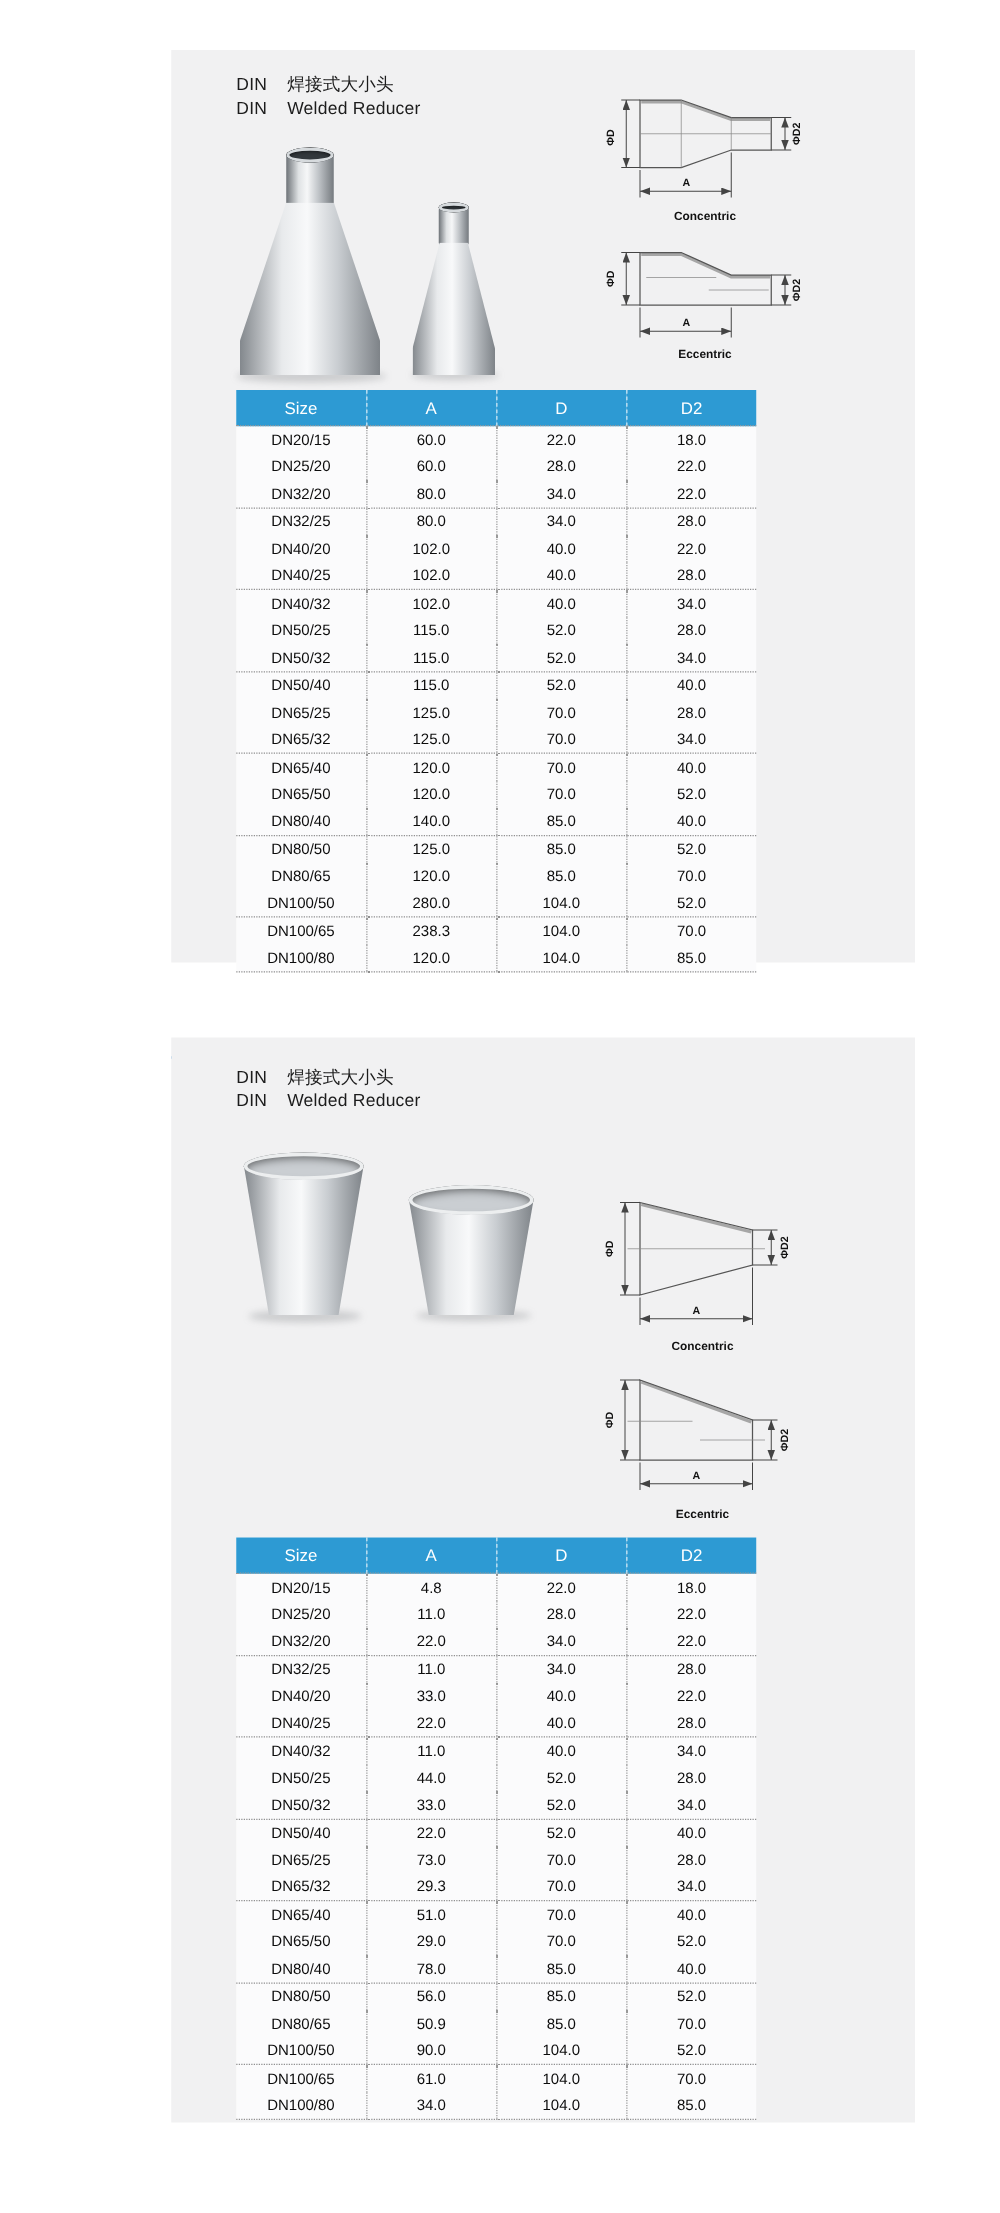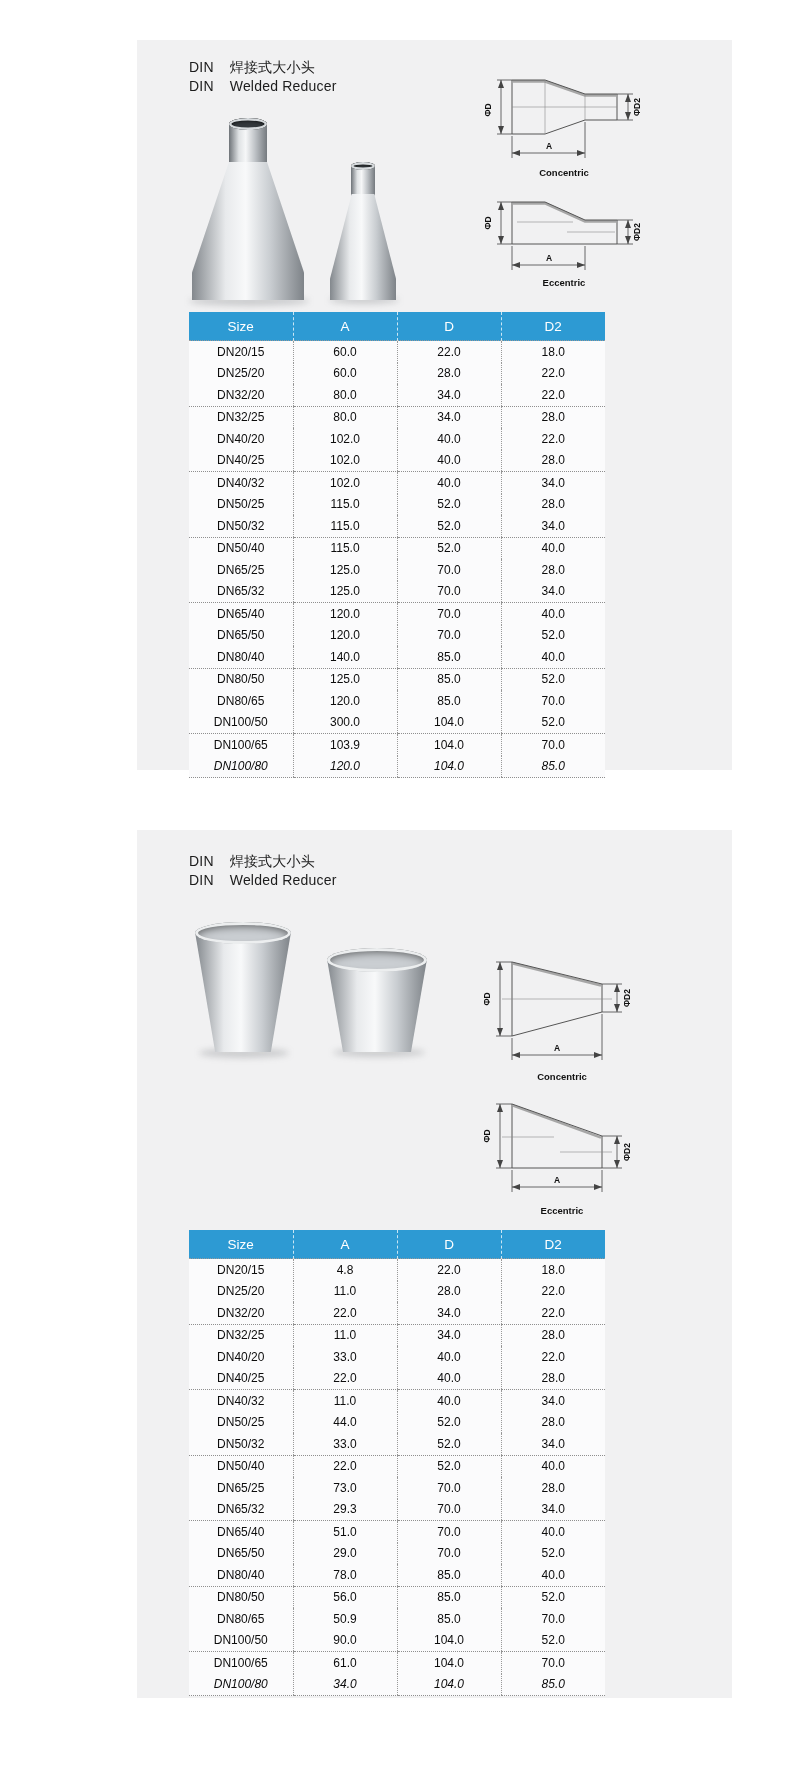--- a/index.html
+++ b/index.html
@@ -43,21 +43,21 @@
   
   .spec{position:absolute;left:52px;width:416px;border-collapse:collapse;table-layout:fixed;background:#fbfbfc;}
   #section1 .spec{top:272px;}
   #section2 .spec{top:400px;}
   .spec th{background:var(--table-header-bg);color:#fff;font-weight:normal;font-size:13.5px;height:26px;border-left:1px dashed rgba(255,255,255,.75);}
   .spec th:first-child{border-left:none;text-align:center;}
   .spec td{text-align:center;font-size:12px;color:#0c0c0c;height:21.5px;padding:0;border-left:1px dotted #999;}
   .spec td:first-child{border-left:none;}
   .spec thead tr{border-bottom:1px dotted #999;}
   .spec tr.group-end td{border-bottom:1px dotted #8f8f8f;}
-  .spec tbody tr:last-child td{border-bottom:1px dotted #8f8f8f;font-style:italic;}
+  .spec tbody tr:last-child td{border-bottom:1px dotted #8f8f8f;}
 </style>
 </head>
 <body>
 
 <svg width="0" height="0" style="position:absolute">
   <defs>
     <marker id="arr" orient="auto-start-reverse" markerWidth="9" markerHeight="7" refX="8" refY="3" markerUnits="userSpaceOnUse">
       <path d="M0,0 L8,3 L0,6 Z" fill="#444"></path>
     </marker>
   </defs>
@@ -238,27 +238,27 @@
             <td>52.0</td>
           </tr>
           <tr>
             <td>DN80/65</td>
             <td>120.0</td>
             <td>85.0</td>
             <td>70.0</td>
           </tr>
           <tr class="group-end">
             <td>DN100/50</td>
-            <td>300.0</td>
+            <td>280.0</td>
             <td>104.0</td>
             <td>52.0</td>
           </tr>
           <tr>
             <td>DN100/65</td>
-            <td>103.9</td>
+            <td>238.3</td>
             <td>104.0</td>
             <td>70.0</td>
           </tr>
           <tr>
             <td>DN100/80</td>
             <td>120.0</td>
             <td>104.0</td>
             <td>85.0</td>
           </tr>
         </tbody>

